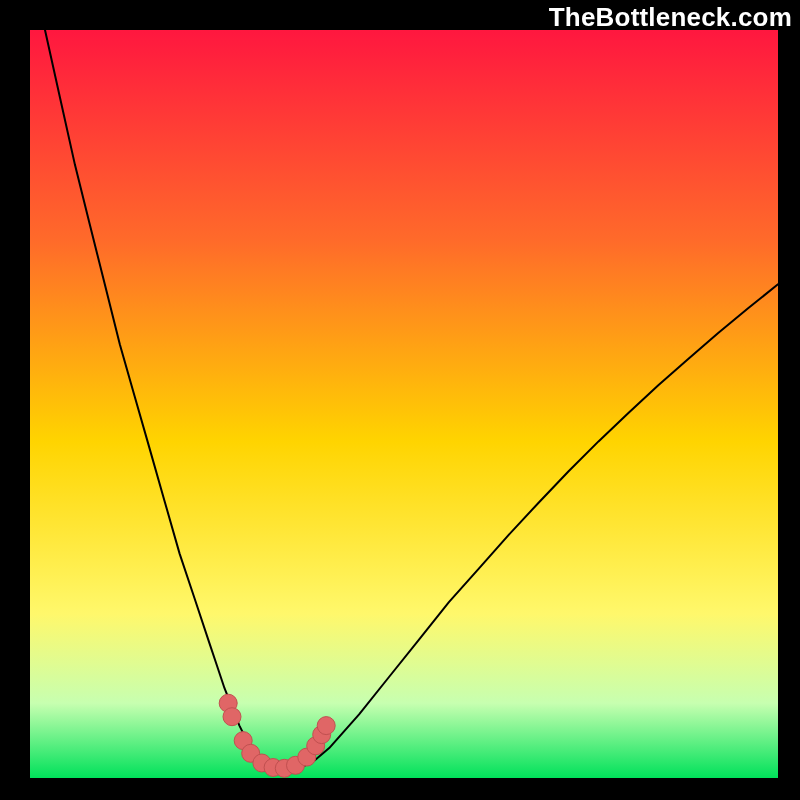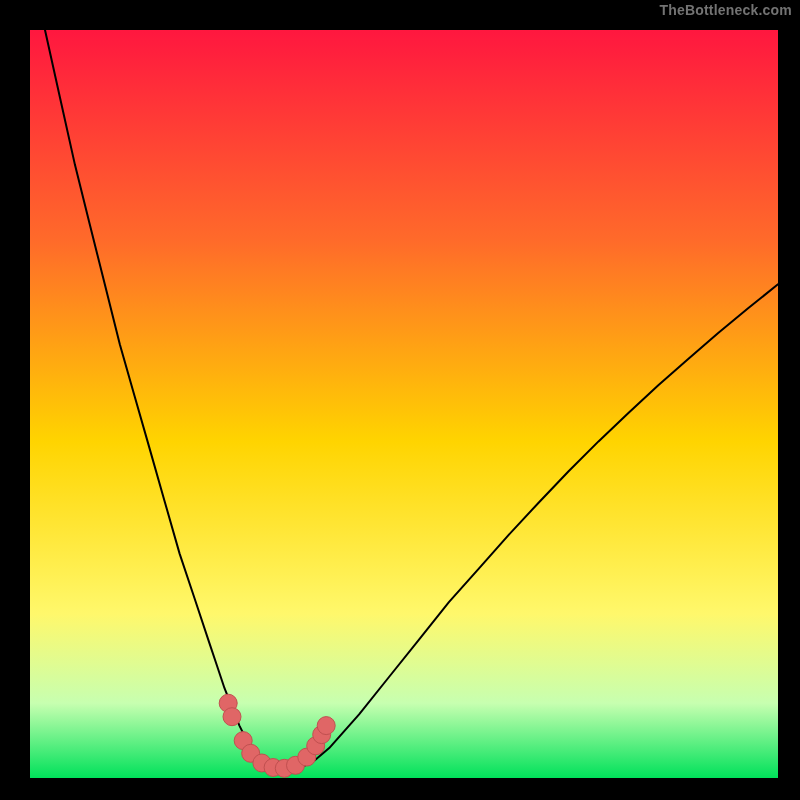--- a/index.html
+++ b/index.html
@@ -16,22 +16,22 @@
     left: 0;
     top: 0;
     width: 800px;
     height: 800px;
     background: #000;
   }
   .watermark {
     position: absolute;
     top: 2px;
     right: 8px;
-    color: #737373;
-    font-size: 14px;
+    color: #ffffff;
+    font-size: 26px;
     font-weight: 600;
     letter-spacing: 0.2px;
     user-select: none;
   }
   .plot-wrap {
     position: absolute;
     left: 30px;
     top: 30px;
     width: 748px;
     height: 748px;

